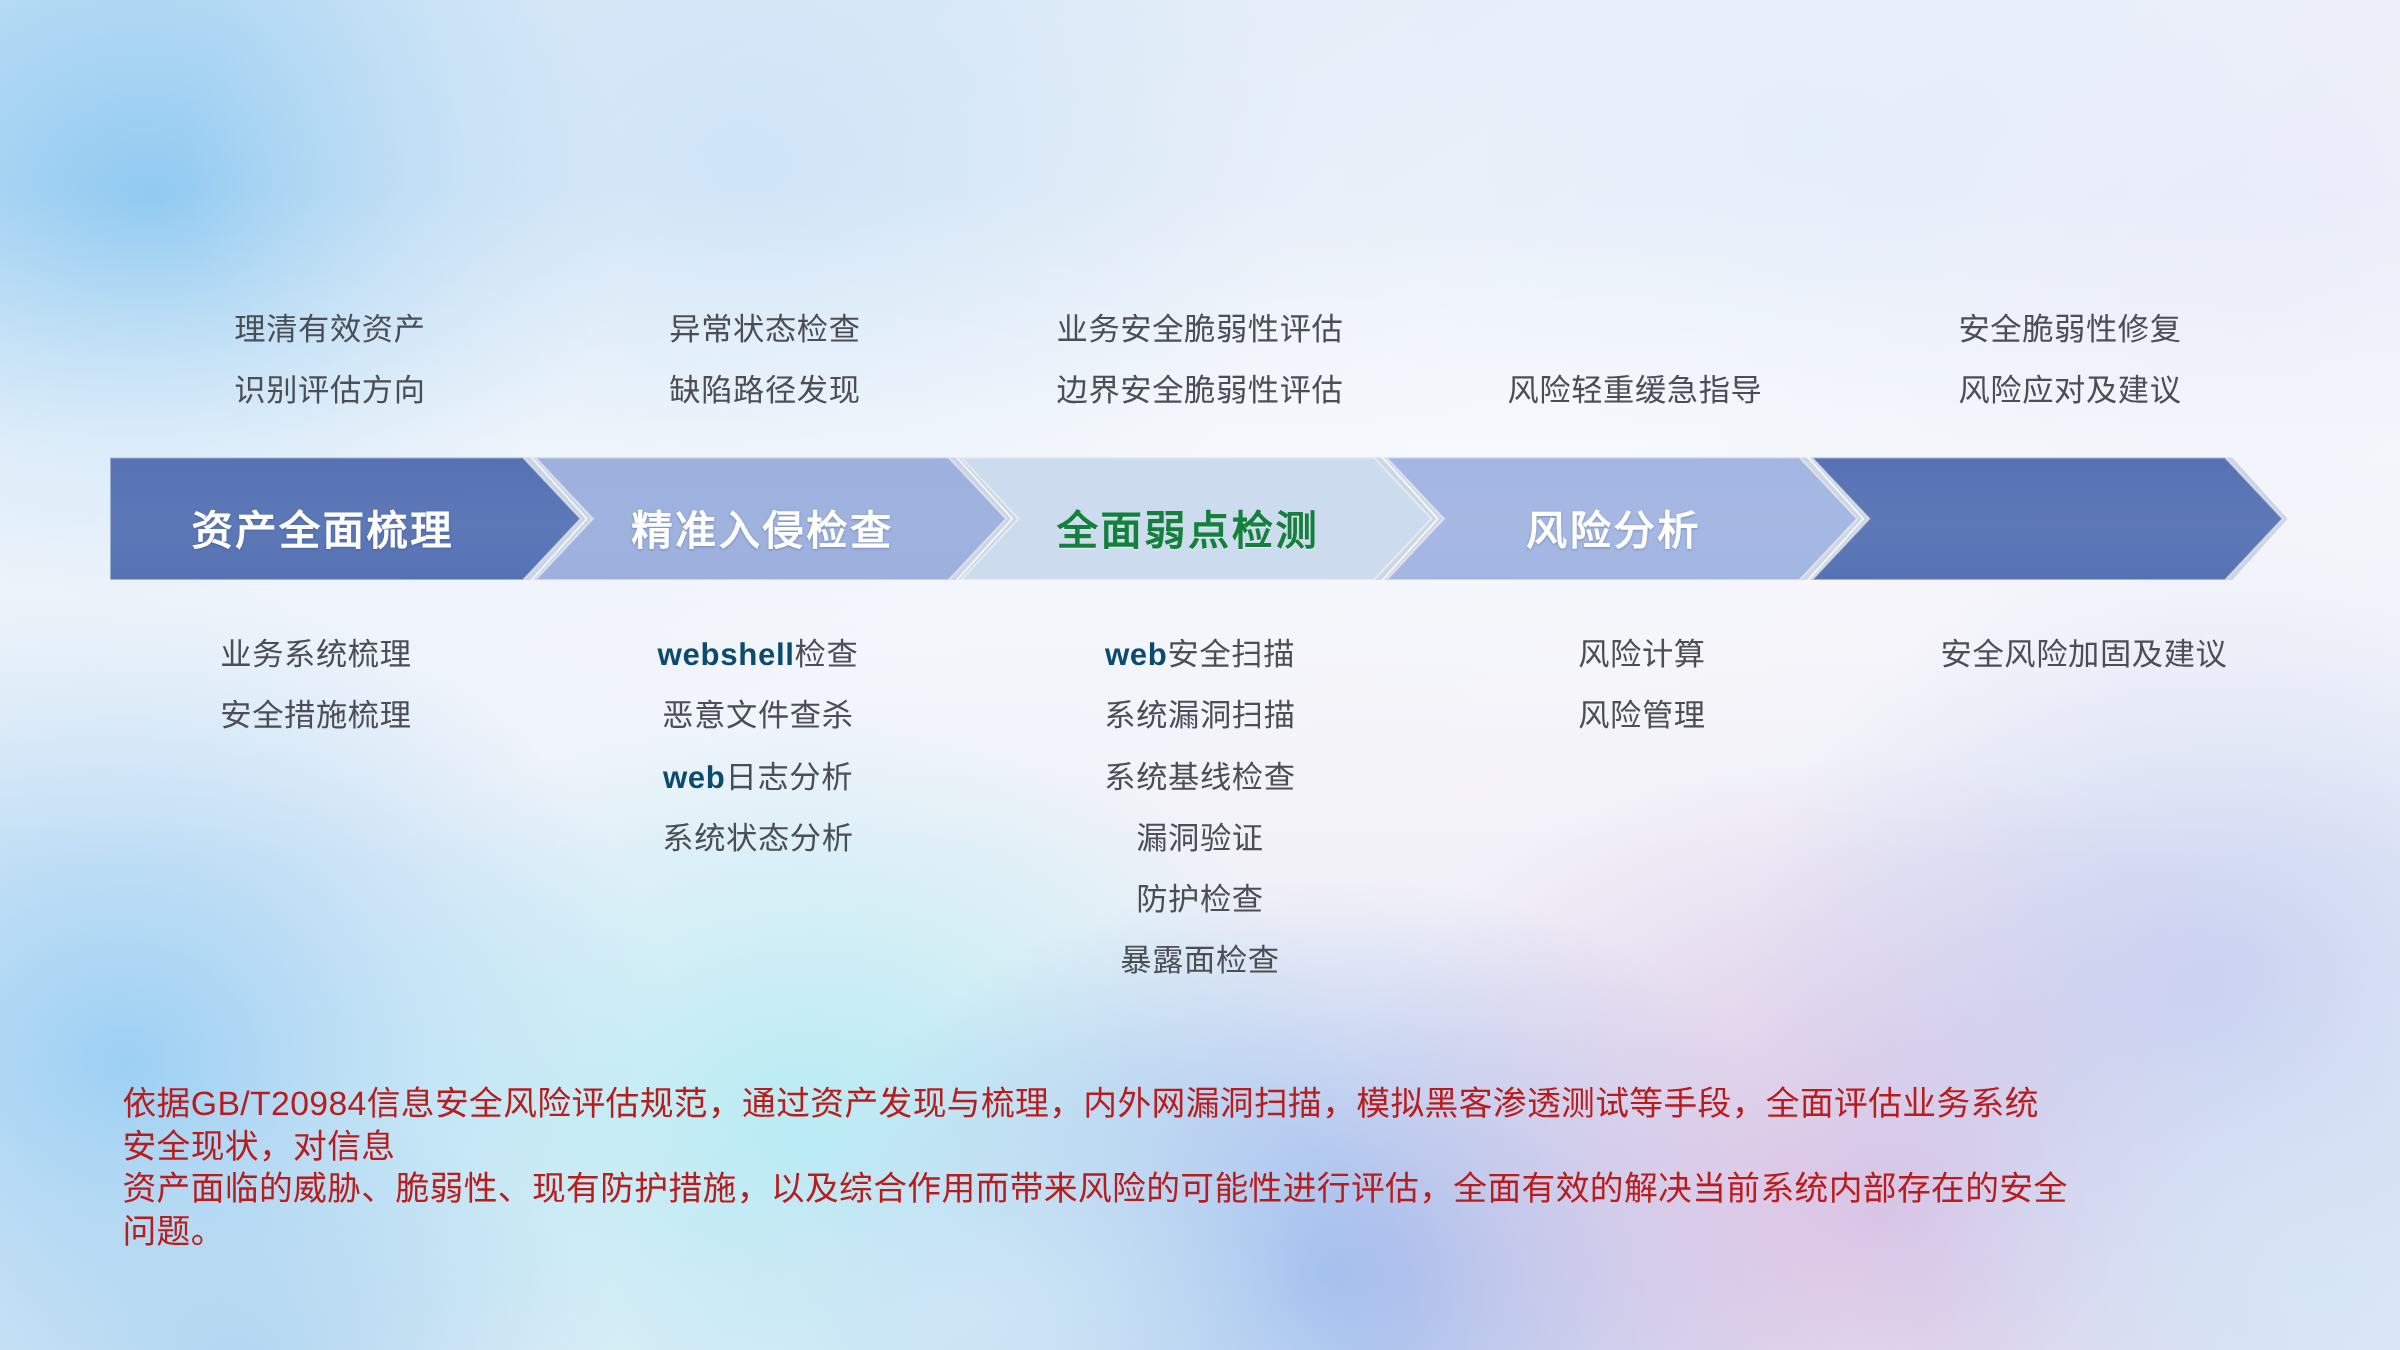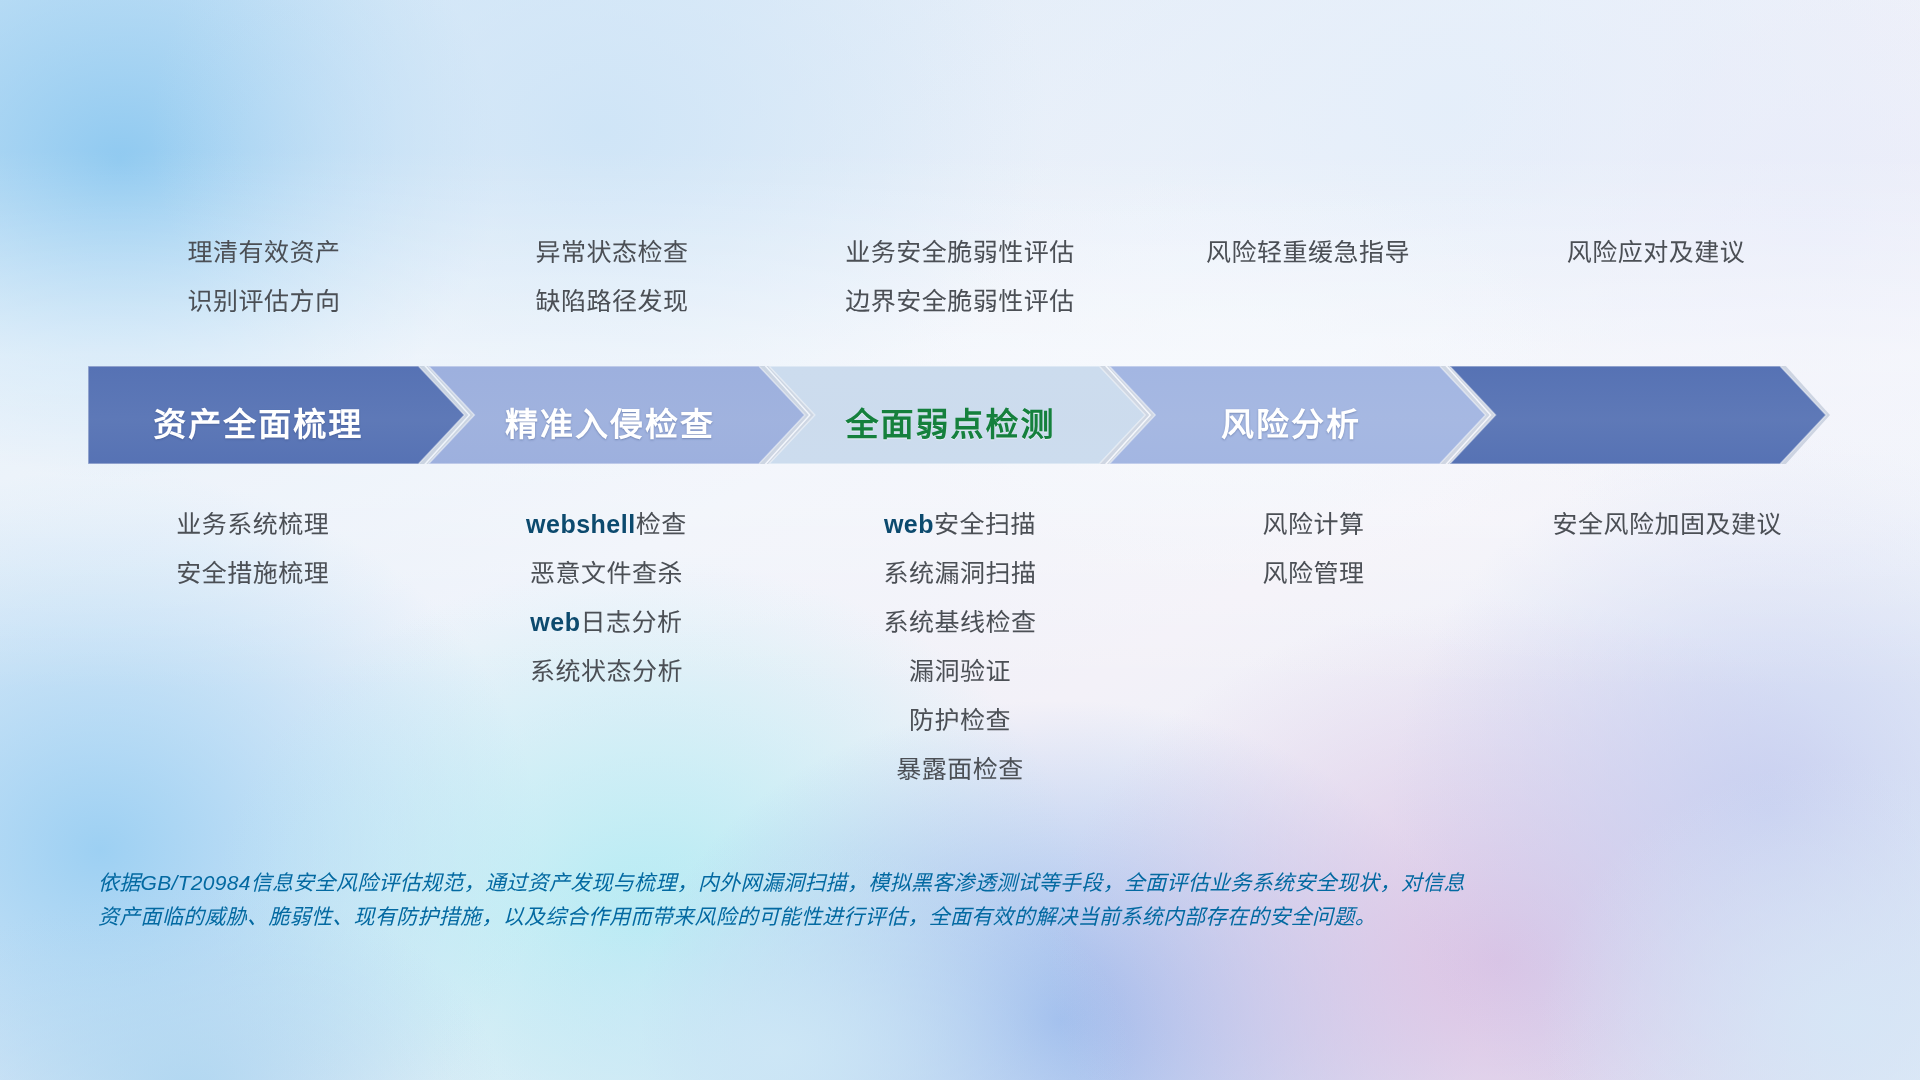--- a/index.html
+++ b/index.html
@@ -72,20 +72,21 @@
     width: 1740px;
     display: flex;
     align-items: flex-start;
     gap: 28px;
   }
   .col {
     flex: 1 1 0;
     display: flex;
     flex-direction: column;
     align-items: center;
+    justify-content: flex-end;
   }
   .note {
     font-size: 25px;
     line-height: 49px;
     color: #4b4f55;
     letter-spacing: 0.5px;
     white-space: nowrap;
     font-weight: 400;
   }
   .note b {
@@ -117,25 +118,24 @@
   }
   .chev-label.onlight { color: #15803d; text-shadow: 0 1px 0 rgba(255,255,255,0.55); }
   .chev-label.ondark  { color: #ffffff; text-shadow: 0 1px 2px rgba(40,60,110,0.35); }
 
   
   #footer {
     position: absolute;
     left: 98px;
     top: 866px;
     width: 1560px;
-    font-size: 21px;
+    font-size: 27px;
     line-height: 34px;
-    color: #0369a1;
+    color: #b91c1c;
     letter-spacing: 0.3px;
-    font-style: italic;
   }
   #footer p { margin: 0; }
 </style>
 </head>
 <body>
 
 <div id="stage">
   <div class="blob b1"></div>
   <div class="blob b2"></div>
   <div class="blob b3"></div>
@@ -164,20 +164,21 @@
         <div class="note">缺陷路径发现</div>
       </div>
       <div class="col">
         <div class="note">业务安全脆弱性评估</div>
         <div class="note">边界安全脆弱性评估</div>
       </div>
       <div class="col">
         <div class="note">风险轻重缓急指导</div>
       </div>
       <div class="col">
+        <div class="note">安全脆弱性修复</div>
         <div class="note">风险应对及建议</div>
       </div>
     </div>
 
   <div id="band">
       <svg width="1748" height="98" viewBox="0 0 1748 98">
         <defs>
           <linearGradient id="cg0" x1="0" y1="0" x2="0" y2="1">
             <stop offset="0%" stop-color="#5672b4" stop-opacity="1"></stop>
             <stop offset="55%" stop-color="#5672b4" stop-opacity="0.93"></stop>

